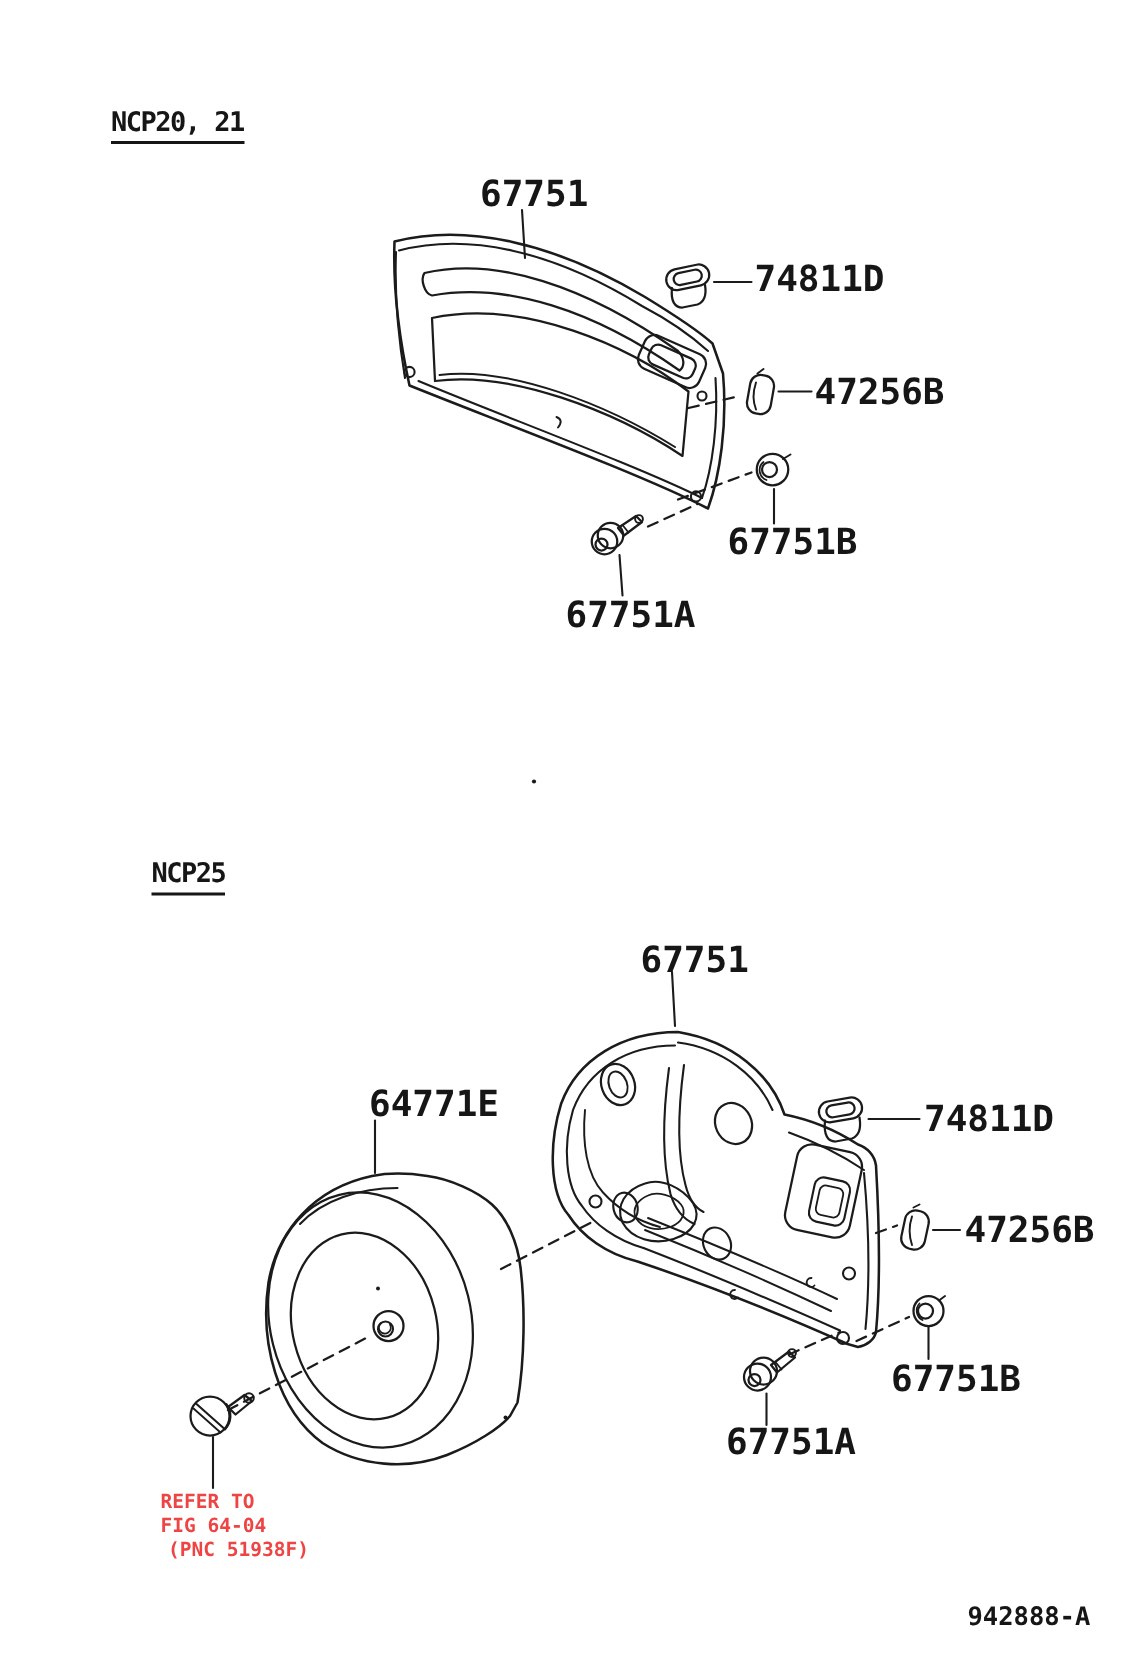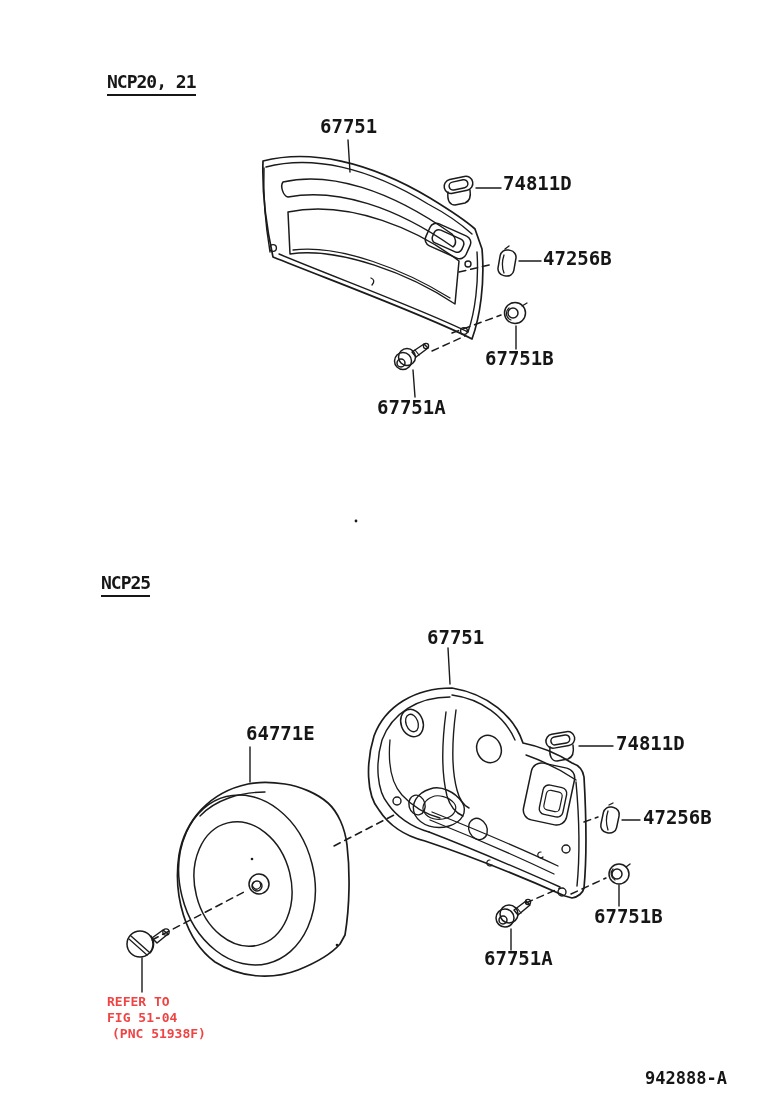--- a/index.html
+++ b/index.html
@@ -8,21 +8,21 @@
     width:760px;height:1112px;
     background:#ffffff;
     overflow:hidden;
     font-family:"DejaVu Sans Mono", monospace;
     color:#161616;
   }
   .lineart{position:absolute;left:0;top:0;}
   .label{
     position:absolute;
     font-weight:bold;
-    font-size:19px;
+    font-size:24px;
     line-height:1;
     white-space:nowrap;
     letter-spacing:0px;
     color:#161616;
   }
   .model{
     font-size:18px;
     letter-spacing:-1px;
     border-bottom:2px solid #161616;
     padding-bottom:3px;
@@ -248,35 +248,35 @@
 
     <g stroke-width="1.5" stroke-dasharray="7 5">
       <path d="M 152,940 L 246,891"></path>
       <path d="M 334,846 L 396,814"></path>
       <path d="M 526,903 L 560,888"></path>
       <path d="M 571,894 L 606,878"></path>
       <path d="M 584,822 L 598,817"></path>
     </g>
   </svg>
 
-  <div class="label model" style="left:74px;top:73px;margin-left:33px;">NCP20, 21</div>
+  <div class="label model" style="left:74px;top:73px;">NCP20, 21</div>
 
   <div class="label" style="left:320px;top:117px;">67751</div>
   <div class="label" style="left:503px;top:174px;">74811D</div>
   <div class="label" style="left:543px;top:249px;">47256B</div>
   <div class="label" style="left:485px;top:349px;">67751B</div>
   <div class="label" style="left:377px;top:398px;">67751A</div>
 
   <div class="label model" style="left:101px;top:574px;">NCP25</div>
 
   <div class="label" style="left:427px;top:628px;">67751</div>
   <div class="label" style="left:222px;top:724px;margin-left:24px;">64771E</div>
   <div class="label" style="left:616px;top:734px;">74811D</div>
   <div class="label" style="left:643px;top:808px;">47256B</div>
   <div class="label" style="left:594px;top:907px;">67751B</div>
   <div class="label" style="left:484px;top:949px;">67751A</div>
 
   <div class="note-line" style="left:107px;top:995px;">REFER TO</div>
-  <div class="note-line" style="left:107px;top:1011px;">FIG 51-04</div>
+  <div class="note-line" style="left:107px;top:1011px;">FIG 64-04</div>
   <div class="note-line" style="left:112px;top:1027px;">(PNC 51938F)</div>
 
   <div class="footer-code" style="left:645px;top:1070px;">942888-A</div>
 </div>
 
 </body></html>

